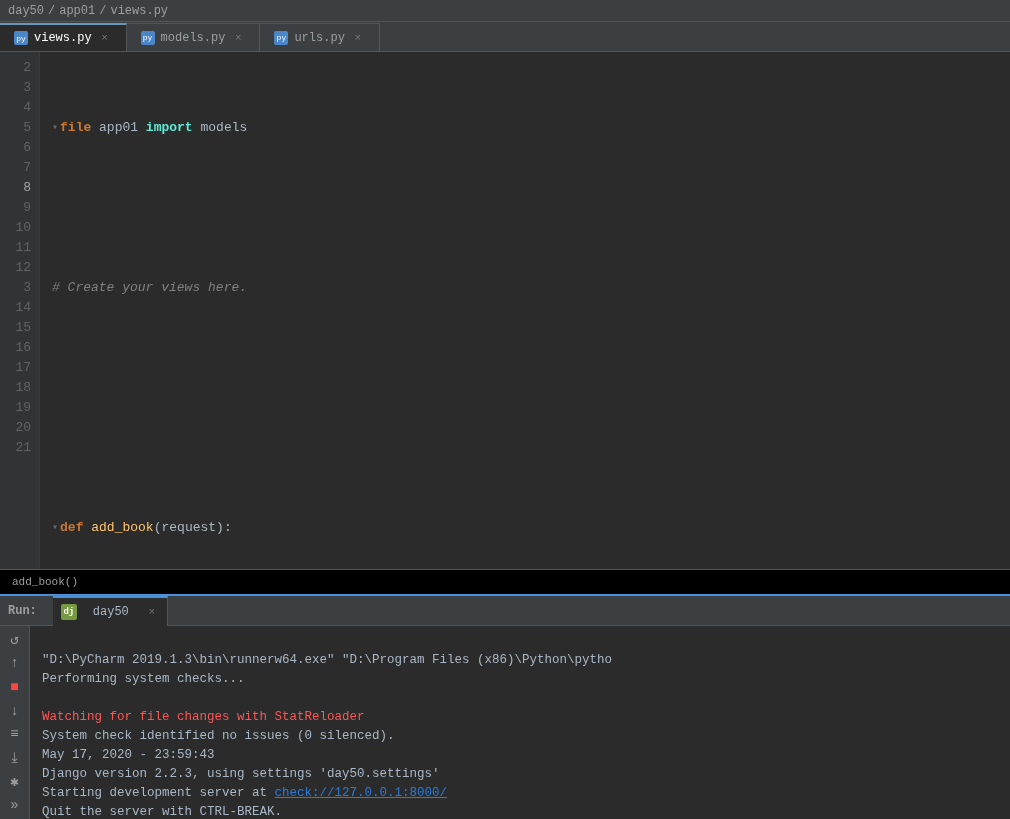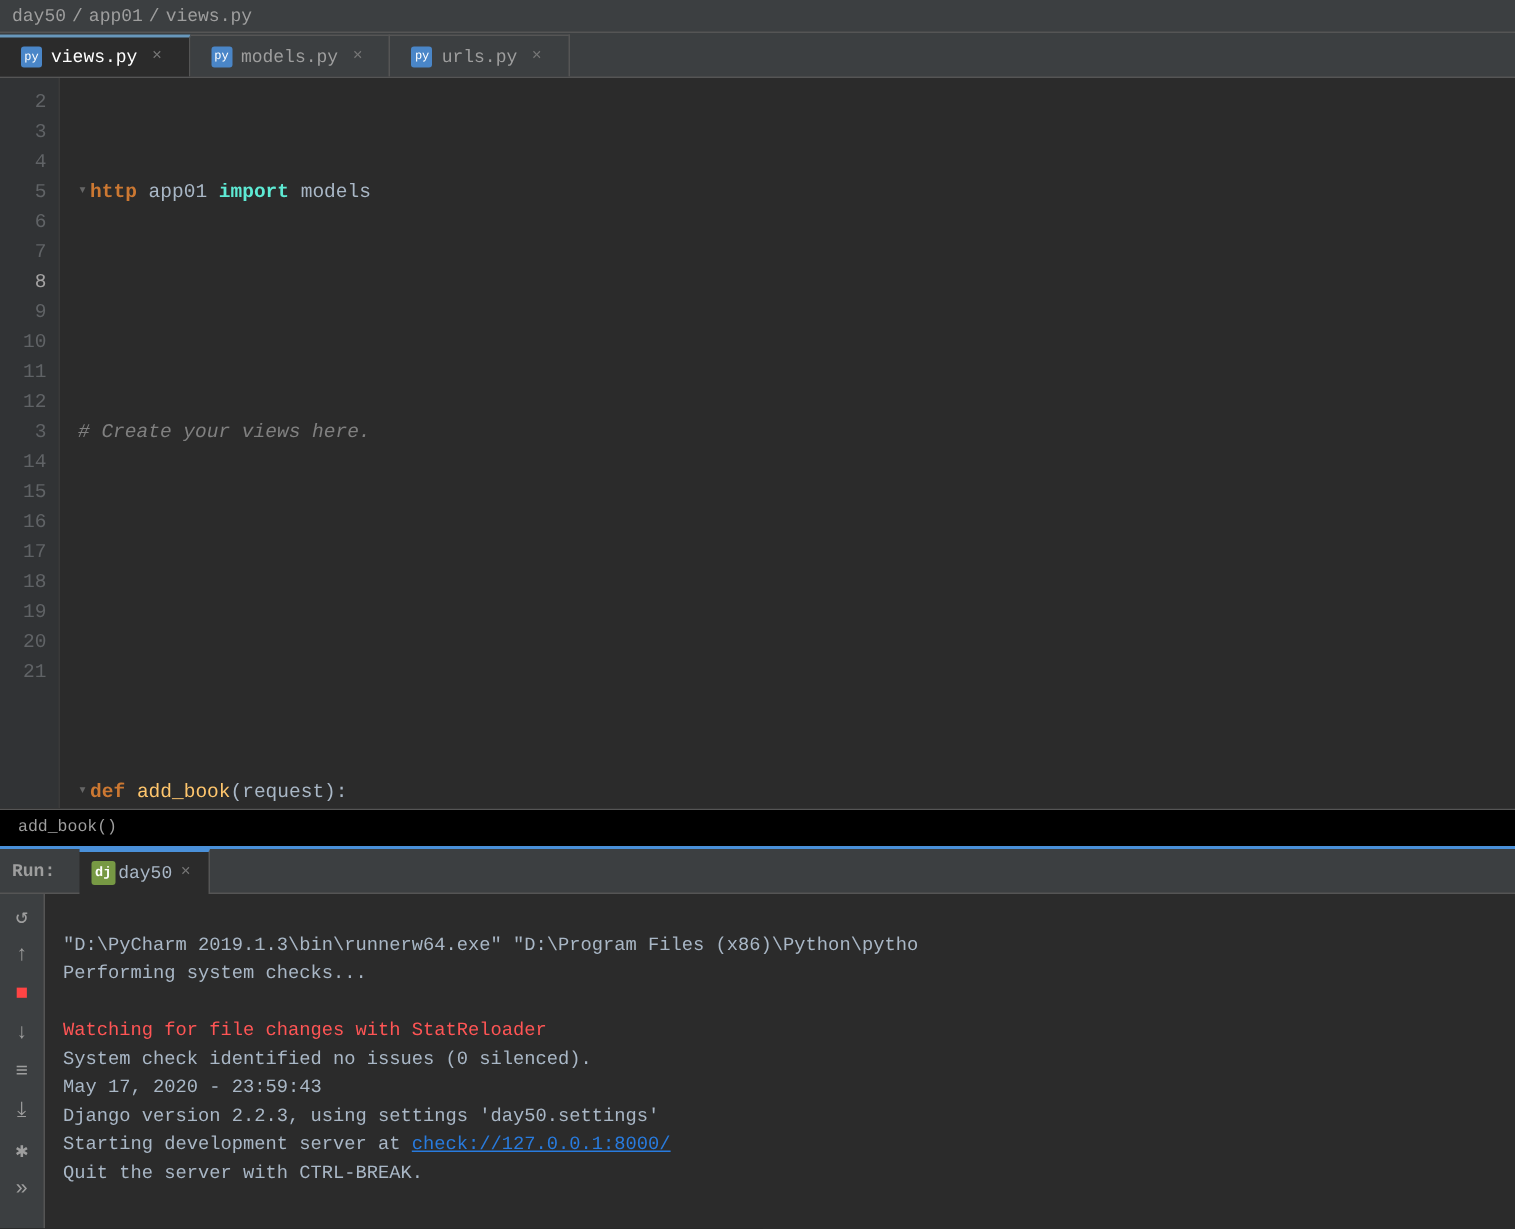--- a/index.html
+++ b/index.html
@@ -145,21 +145,21 @@
       color: #9e9e9e;
       border-top: 1px solid #555;
     }
 
     
     .run-panel {
       background: #2b2b2b;
       border-top: 2px solid #4a90d9;
       display: flex;
       flex-direction: column;
-      height: 255px;
+      height: 225px;
     }
 
     .run-header {
       background: #3c3f41;
       display: flex;
       align-items: center;
       height: 30px;
       border-bottom: 1px solid #555;
       gap: 8px;
     }
@@ -172,21 +172,21 @@
     }
 
     .run-tab {
       display: flex;
       align-items: center;
       padding: 0 8px;
       height: 30px;
       font-size: 12px;
       color: #a9b7c6;
       border-right: 1px solid #555;
-      gap: 2px;
+      gap: 16px;
       cursor: pointer;
     }
     .run-tab.active {
       background: #2b2b2b;
       border-top: 2px solid #4a90d9;
     }
     .django-icon {
       width: 16px;
       height: 16px;
       background: #779944;
@@ -302,21 +302,21 @@
       <span>17</span>
       <span>18</span>
       <span>19</span>
       <span>20</span>
       <span>21</span>
     </div>
 
     <div class="code-area">
       
       <div class="code-line">
-        <span class="fold-icon">▾</span><span class="kw-from">http</span><span> app01 </span><span class="kw-import">import</span><span> models</span>
+        <span class="fold-icon">▾</span><span class="kw-from">file</span><span> app01 </span><span class="kw-import">import</span><span> models</span>
       </div>
       
       <div class="code-line">&nbsp;</div>
       
       <div class="code-line">
         <span class="comment"># Create your views here.</span>
       </div>
       
       <div class="code-line">&nbsp;</div>
       

